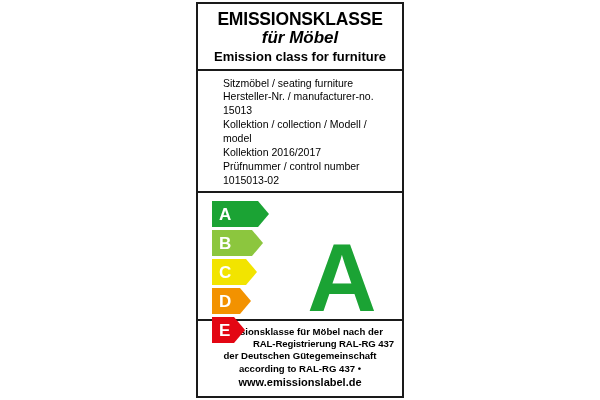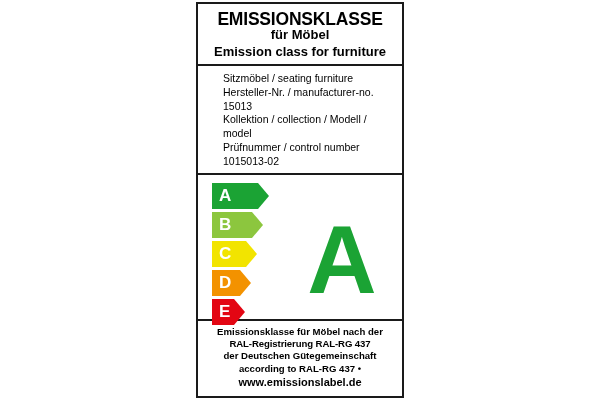--- a/index.html
+++ b/index.html
@@ -37,24 +37,25 @@
     border-bottom: 2px solid #1a1a1a;
   }
   .header .title {
     font-size: 17.5px;
     font-weight: bold;
     letter-spacing: -0.2px;
     line-height: 1.05;
     color: #000;
   }
   .header .subtitle-de {
-    font-size: 13px;
+    font-size: 17px;
     font-weight: bold;
     line-height: 1.15;
     color: #000;
+    font-style: italic;
   }
   .header .subtitle-en {
     font-size: 13px;
     font-weight: bold;
     line-height: 1.2;
     color: #000;
     margin-top: 1px;
   }
 
   
@@ -139,41 +140,42 @@
   .footer {
     padding: 5px 8px 7px 8px;
     text-align: center;
   }
   .footer .line {
     font-size: 9.6px;
     font-weight: bold;
     line-height: 1.28;
     color: #000;
   }
-  .footer .line.reg { letter-spacing: -0.1px; }
+  .footer .line.reg { letter-spacing: -0.1px; text-align: right; }
   .footer .site { font-size: 11px; font-weight: bold; }
 </style>
 </head>
 <body>
 
 <div id="stage">
 
   <div class="label-card">
 
     <div class="header">
       <div class="title">EMISSIONSKLASSE</div>
       <div class="subtitle-de">für Möbel</div>
       <div class="subtitle-en">Emission class for furniture</div>
     </div>
 
     <div class="info">
       <div class="row">Sitzmöbel / seating furniture</div>
       <div class="row">Hersteller-Nr. / manufacturer-no.</div>
       <div class="row value">15013</div>
       <div class="row">Kollektion / collection / Modell / model</div>
+      <div class="row value">Kollektion 2016/2017</div>
       <div class="row">Prüfnummer / control number</div>
       <div class="row value">1015013-02</div>
     </div>
 
     <div class="scale-area">
       <div class="bars">
 
         <div class="bar a">
           <div class="body">
             <span class="letter">A</span>

